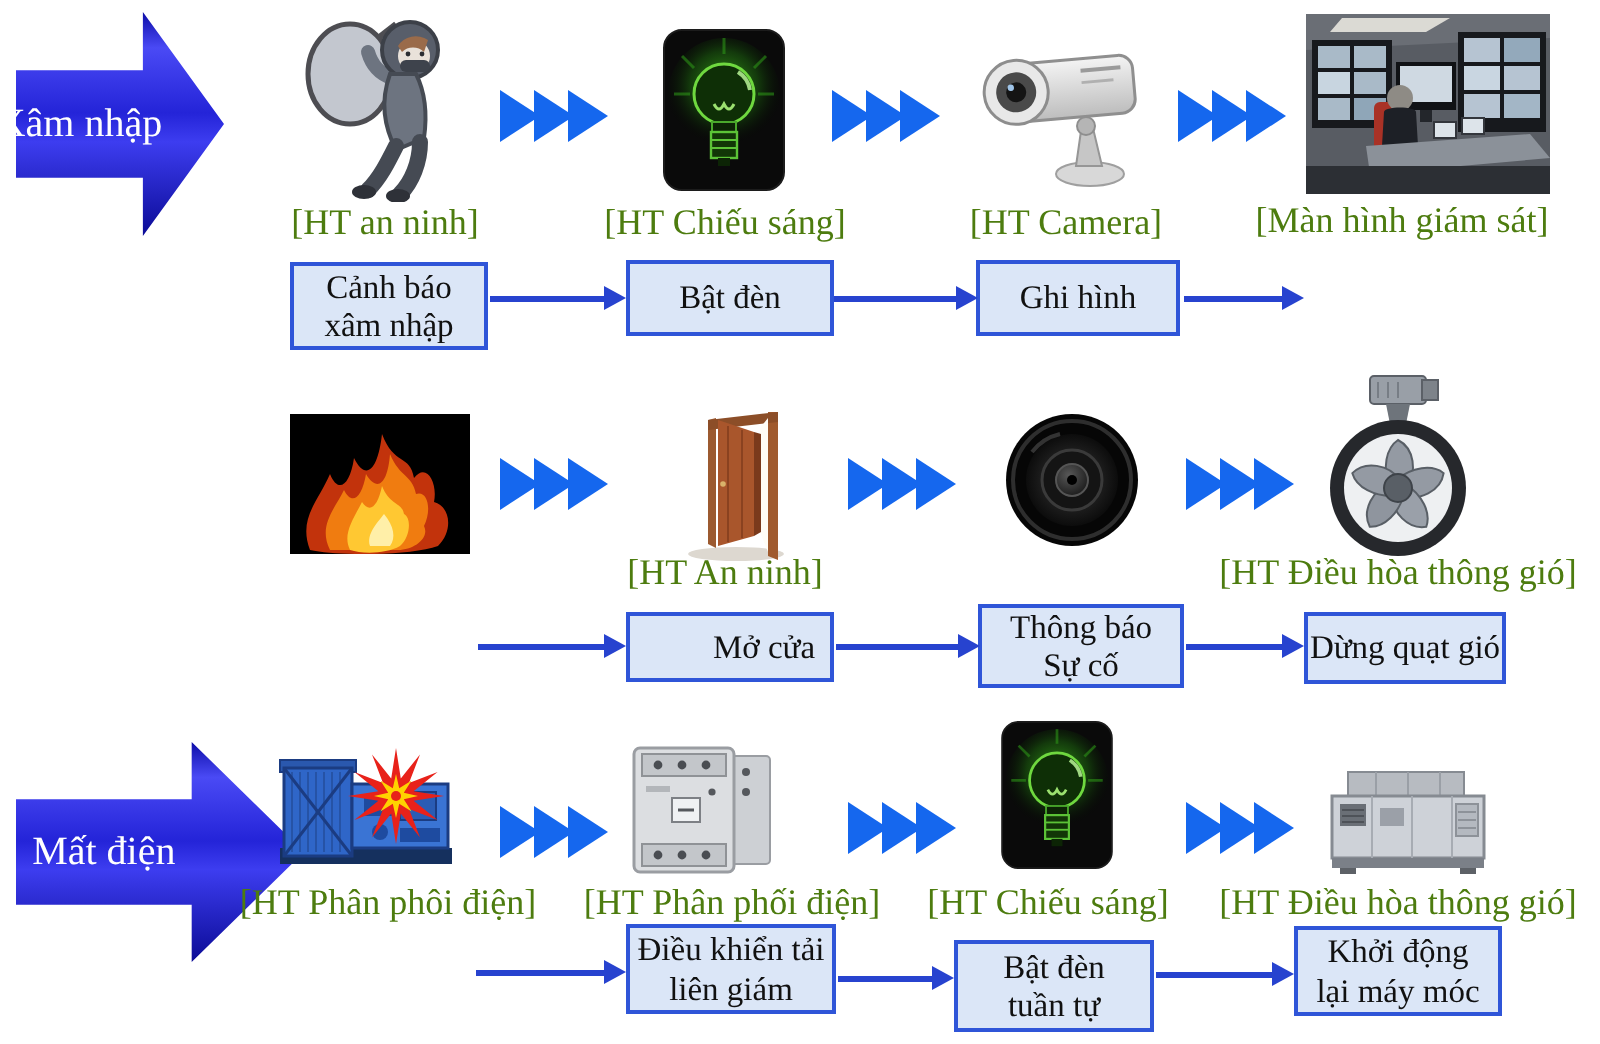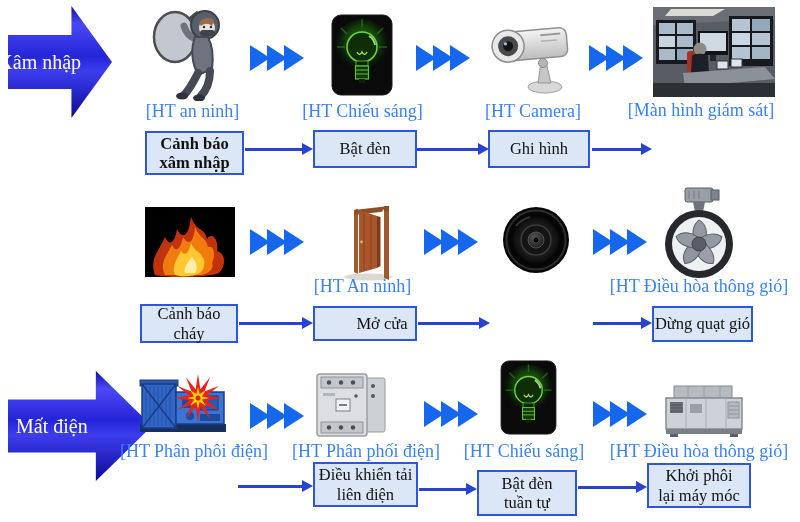--- a/index.html
+++ b/index.html
@@ -13,21 +13,21 @@
     clip-path:polygon(0 26%,61% 26%,61% 0,100% 50%,61% 100%,61% 74%,0 74%);
     background:linear-gradient(180deg,#0d0da8 0%,#4a4af5 16%,#2424d8 45%,#3d3df0 58%,#0b0b96 100%);
   }
   .big-arrow span{
     position:absolute;left:0;top:26%;bottom:26%;width:61%;
     display:flex;align-items:center;justify-content:center;
     color:#fff;font-size:20px;white-space:nowrap;
   }
   
   .sys-label{
-    position:absolute;height:22px;text-align:center;color:#3b82f6;
+    position:absolute;height:22px;text-align:center;color:#4d7c0f;
     font-size:18px;white-space:nowrap;
   }
   
   .action-box{
     position:absolute;background:#dbe6f7;border:2px solid #2f55d8;
     display:flex;align-items:center;justify-content:center;text-align:center;
     color:#111;font-size:16.5px;line-height:1.18;white-space:pre-line;box-sizing:border-box;
   }
   
   .conn{position:absolute;height:3px;background:#2743cf;}
@@ -177,21 +177,21 @@
       <rect x="78" y="52" width="11" height="8" fill="#dde4ea" stroke="#33363c"></rect>
       <rect x="0" y="76" width="122" height="14" fill="#2c2f34"></rect>
     </svg>
   </div>
 
   <div class="sys-label" style="left:130px;top:101px;width:125px;">[HT an ninh]</div>
   <div class="sys-label" style="left:295px;top:101px;width:135px;">[HT Chiếu sáng]</div>
   <div class="sys-label" style="left:478px;top:101px;width:110px;">[HT Camera]</div>
   <div class="sys-label" style="left:610px;top:100px;width:182px;">[Màn hình giám sát]</div>
 
-  <div class="action-box" style="left:145px;top:131px;width:99px;height:44px;font-weight:bold;">Cảnh báo
+  <div class="action-box" style="left:145px;top:131px;width:99px;height:44px;">Cảnh báo
 xâm nhập</div>
   <div class="action-box" style="left:313px;top:130px;width:104px;height:38px;">Bật đèn</div>
   <div class="action-box" style="left:488px;top:130px;width:102px;height:38px;">Ghi hình</div>
 
   <div class="conn" style="left:245px;top:148px;width:57px;"></div>
   <div class="conn" style="left:417px;top:148px;width:61px;"></div>
   <div class="conn" style="left:592px;top:148px;width:49px;"></div>
 
 
   <div class="icon" style="left:145px;top:207px;width:90px;height:70px;">
@@ -291,22 +291,23 @@
             <path d="M36 34 C44 38 46 50 40 58 L32 58 C28 48 30 38 36 34 Z" fill="#949aa3" stroke="#595f66"></path>
           </g>
       </g>
       <circle cx="36" cy="58" r="7" fill="#595f66" stroke="#3e4349"></circle>
     </svg>
   </div>
 
   <div class="sys-label" style="left:300px;top:276px;width:125px;">[HT An ninh]</div>
   <div class="sys-label" style="left:608px;top:276px;width:182px;">[HT Điều hòa thông gió]</div>
 
-  <div class="action-box" style="left:140px;top:304px;width:98px;height:39px;">Cảnh báo cháy</div>
   <div class="action-box" style="left:313px;top:306px;width:104px;height:35px;padding-left:34px;">Mở cửa</div>
+  <div class="action-box" style="left:489px;top:302px;width:103px;height:42px;">Thông báo
+Sự cố</div>
   <div class="action-box" style="left:652px;top:306px;width:101px;height:36px;">Dừng quạt gió</div>
 
   <div class="conn" style="left:239px;top:322px;width:63px;"></div>
   <div class="conn" style="left:418px;top:322px;width:61px;"></div>
   <div class="conn" style="left:593px;top:322px;width:48px;"></div>
 
   <div class="big-arrow" style="left:8px;top:371px;width:104px;height:110px;padding-left:40px;">
     <span>Mất điện</span>
   </div>
 
@@ -435,23 +436,23 @@
       <rect x="66" y="50" width="8" height="3" fill="#5d6167"></rect>
     </svg>
   </div>
 
   <div class="sys-label" style="left:282px;top:441px;width:168px;">[HT Phân phối điện]</div>
   <div class="sys-label" style="left:110px;top:441px;width:168px;">[HT Phân phôi điện]</div>
   <div class="sys-label" style="left:460px;top:441px;width:128px;">[HT Chiếu sáng]</div>
   <div class="sys-label" style="left:608px;top:441px;width:182px;">[HT Điều hòa thông gió]</div>
 
   <div class="action-box" style="left:313px;top:462px;width:105px;height:45px;">Điều khiển tải
-liên điện</div>
+liên giám</div>
   <div class="action-box" style="left:477px;top:470px;width:100px;height:46px;">Bật đèn
 tuần tự</div>
-  <div class="action-box" style="left:647px;top:463px;width:104px;height:45px;">Khởi phôi
+  <div class="action-box" style="left:647px;top:463px;width:104px;height:45px;">Khởi động
 lại máy móc</div>
 
   <div class="conn" style="left:238px;top:485px;width:64px;"></div>
   <div class="conn" style="left:419px;top:488px;width:47px;"></div>
   <div class="conn" style="left:578px;top:486px;width:58px;"></div>
 
 </div>
 
 </body></html>

